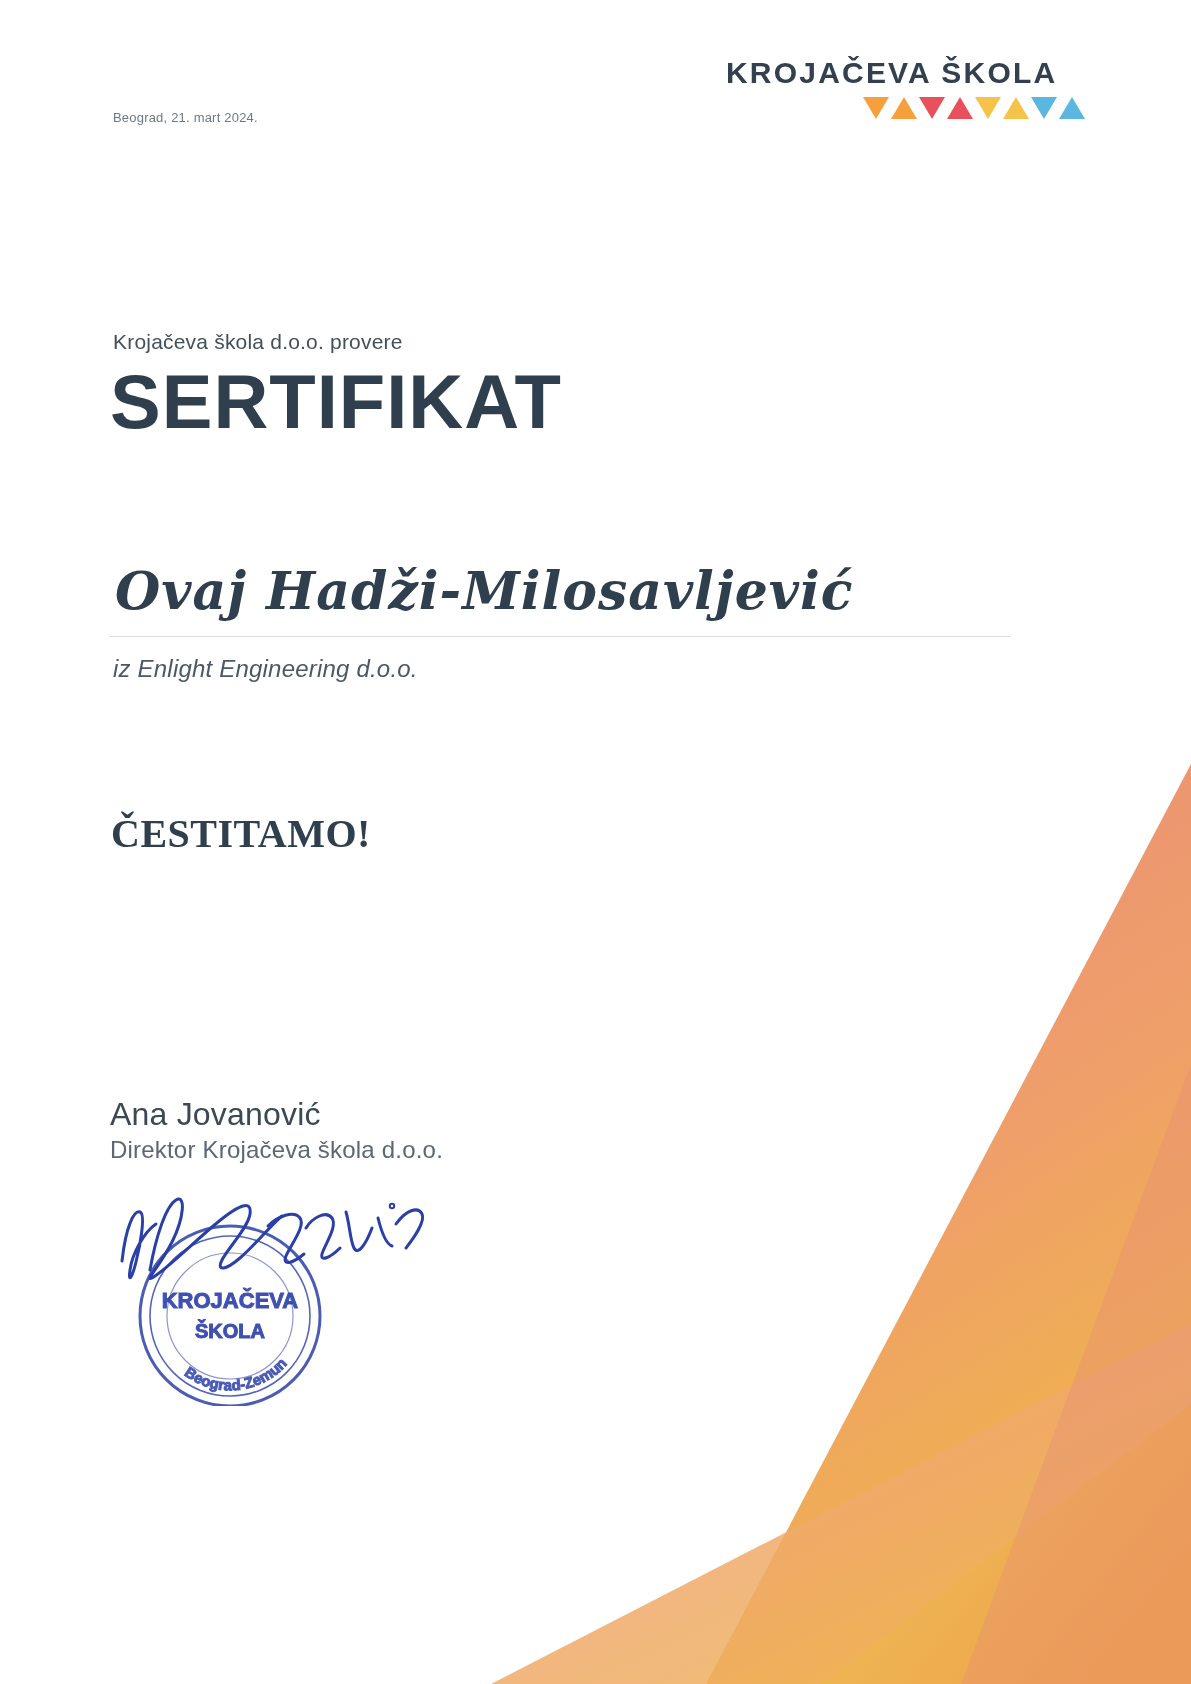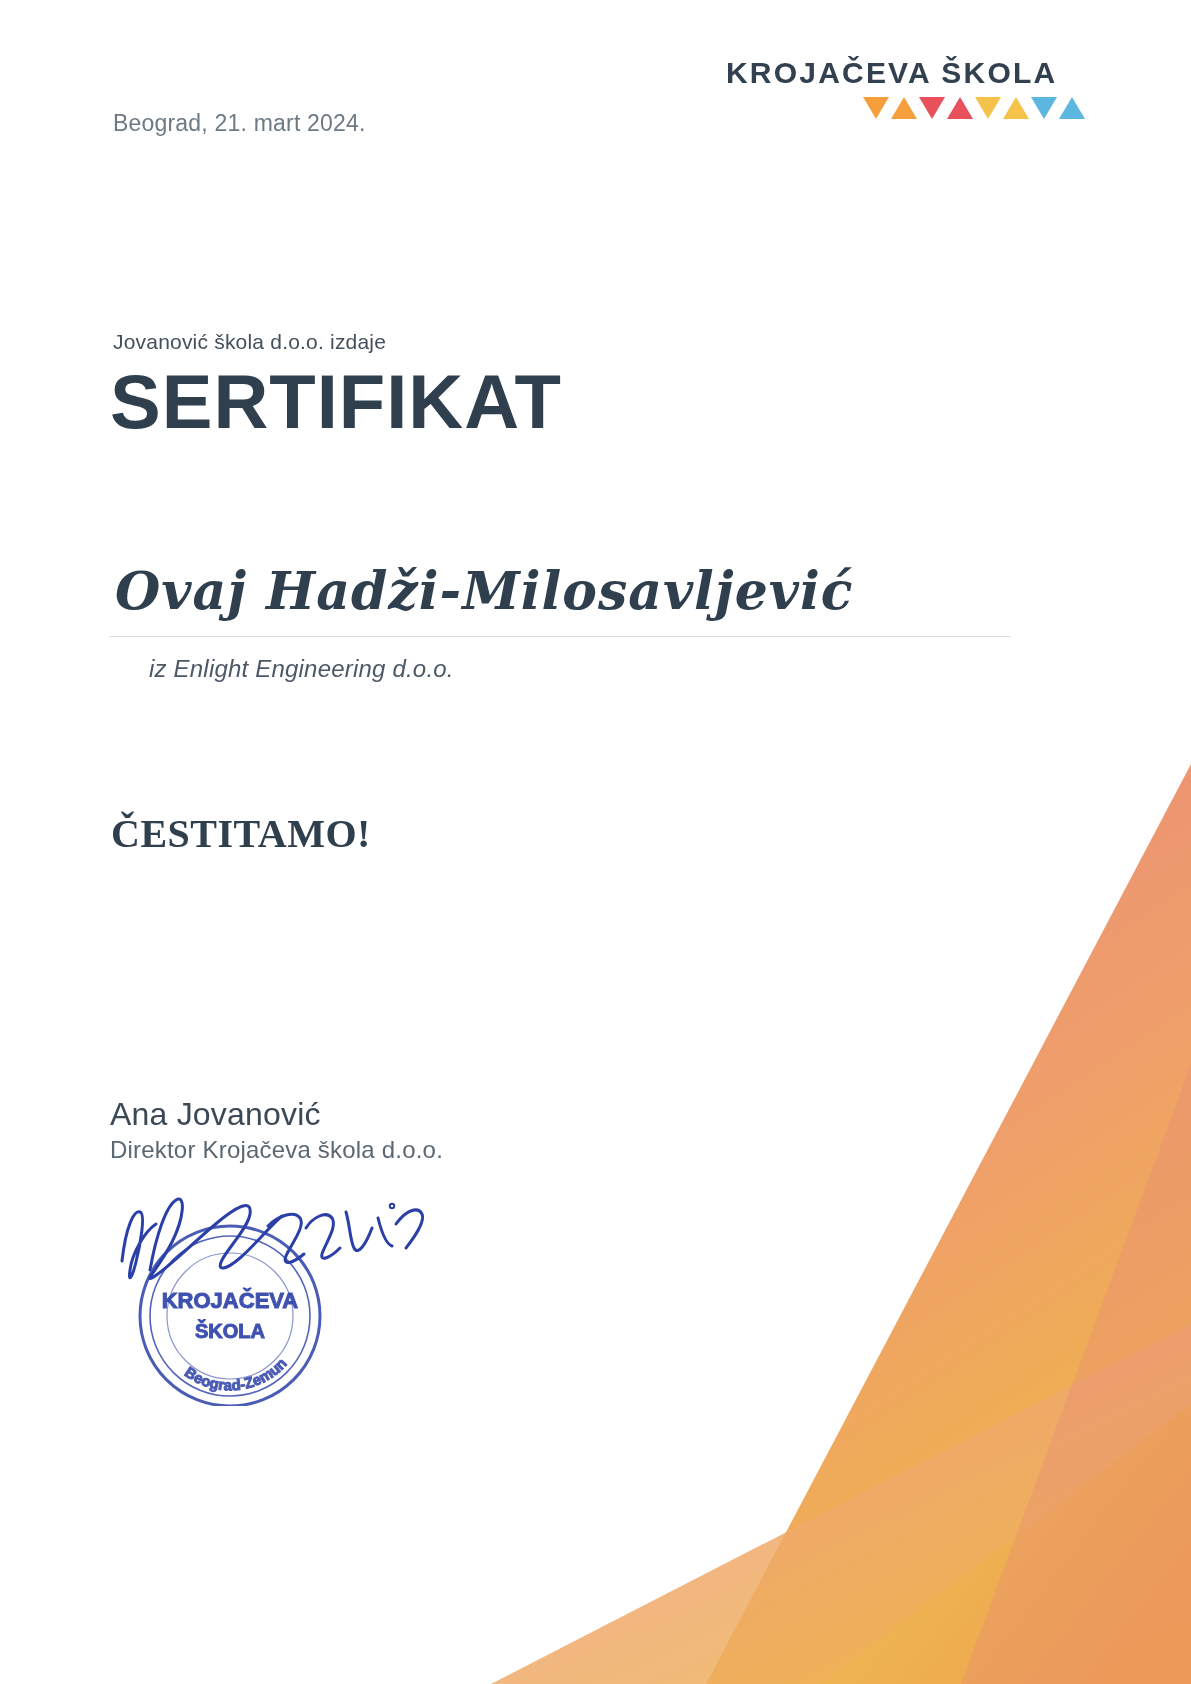--- a/index.html
+++ b/index.html
@@ -27,21 +27,21 @@
     height: 920px;
     overflow: hidden;
     pointer-events: none;
   }
 
   
   .date-line {
     position: absolute;
     left: 113px;
     top: 110px;
-    font-size: 23px;
+    font-size: 13px;
     color: #6d7a85;
     letter-spacing: .2px;
   }
   .logo {
     position: absolute;
     right: 105px;
     top: 58px;
     width: 360px;
     text-align: left;
   }
@@ -116,21 +116,20 @@
     background: #d9dde1;
   }
   .company {
     position: absolute;
     left: 113px;
     top: 655px;
     font-size: 24px;
     font-style: italic;
     color: #4b5866;
     letter-spacing: .2px;
-    margin-left: 36px;
   }
 
   .congrats {
     position: absolute;
     left: 111px;
     top: 810px;
     font-size: 40px;
     font-weight: 700;
     color: #2f3f4e;
     letter-spacing: .5px;
@@ -218,21 +217,21 @@
       <span class="tri up" style="border-bottom-color:#f5a03c"></span>
       <span class="tri" style="border-top-color:#e8505b"></span>
       <span class="tri up" style="border-bottom-color:#e8505b"></span>
       <span class="tri" style="border-top-color:#f5c24a"></span>
       <span class="tri up" style="border-bottom-color:#f5c24a"></span>
       <span class="tri" style="border-top-color:#5bb7e0"></span>
       <span class="tri up" style="border-bottom-color:#5bb7e0"></span>
     </div>
   </div>
 
-  <div class="issuer">Jovanović škola d.o.o. izdaje</div>
+  <div class="issuer">Krojačeva škola d.o.o. provere</div>
   <div class="title">SERTIFIKAT</div>
 
   <div class="recipient">Ovaj Hadži-Milosavljević</div>
   <div class="recipient-rule"></div>
   <div class="company">iz Enlight Engineering d.o.o.</div>
 
   <div class="congrats">ČESTITAMO!</div>
 
 
   <div class="signer-name">Ana Jovanović</div>

